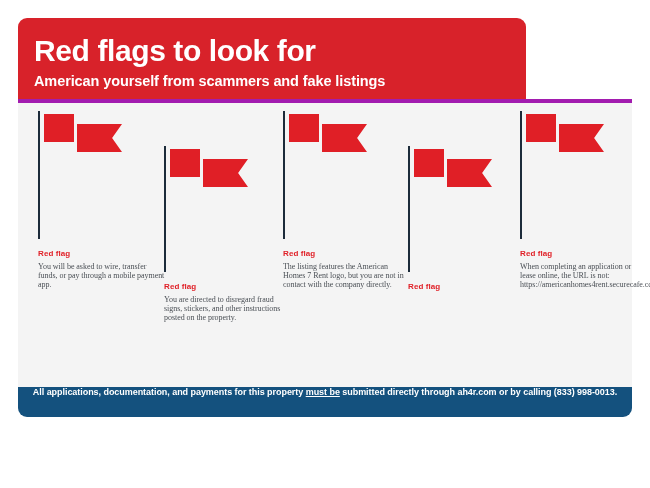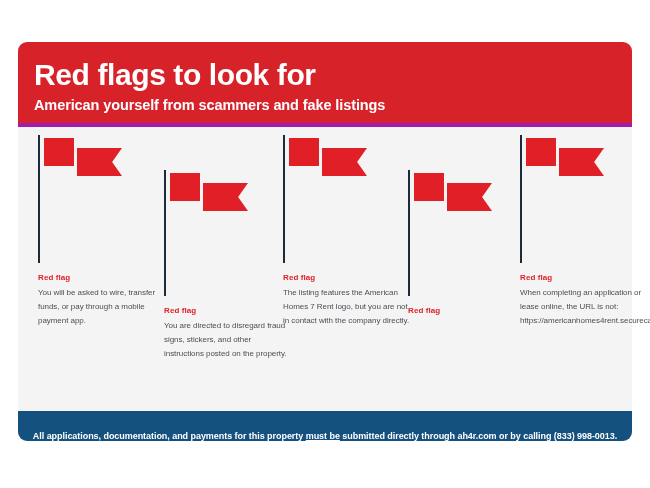--- a/index.html
+++ b/index.html
@@ -20,26 +20,25 @@
     position: relative;
     width: 650px;
     height: 488px;
     background: #ffffff;
     padding: 18px 18px 0 18px;
   }
 
   
   .header {
     position: relative;
-    width: 614px;
+    width: 508px;
     height: 81px;
     background: #d8222a;
     border-radius: 9px 9px 0 0;
     padding: 16px 0 0 16px;
-    margin-top: 24px;
   }
   .header-title {
     color: #ffffff;
     font-size: 30px;
     font-weight: bold;
     letter-spacing: -0.4px;
     line-height: 34px;
   }
   .header-subtitle {
     color: #ffffff;
@@ -99,33 +98,34 @@
   .caption-label {
     color: #e01f26;
     font-size: 8px;
     font-weight: bold;
     letter-spacing: 0.1px;
     margin-bottom: 4px;
   }
   .caption-text {
     color: #4a4f55;
     font-size: 8px;
-    line-height: 14px;
+    line-height: 9px;
     letter-spacing: -0.05px;
+    font-family: Liberation Serif, serif;
   }
 
   
   .bluebar {
     position: relative;
     width: 614px;
     height: 30px;
     background: #14517e;
     border-radius: 0 0 9px 9px;
     display: flex;
-    align-items: flex-end;
+    align-items: flex-start;
     justify-content: center;
   }
   .bluebar-text {
     color: #ffffff;
     font-size: 9px;
     font-weight: bold;
     letter-spacing: -0.05px;
     white-space: nowrap;
   }
   .bluebar-text u { text-decoration: underline; }

